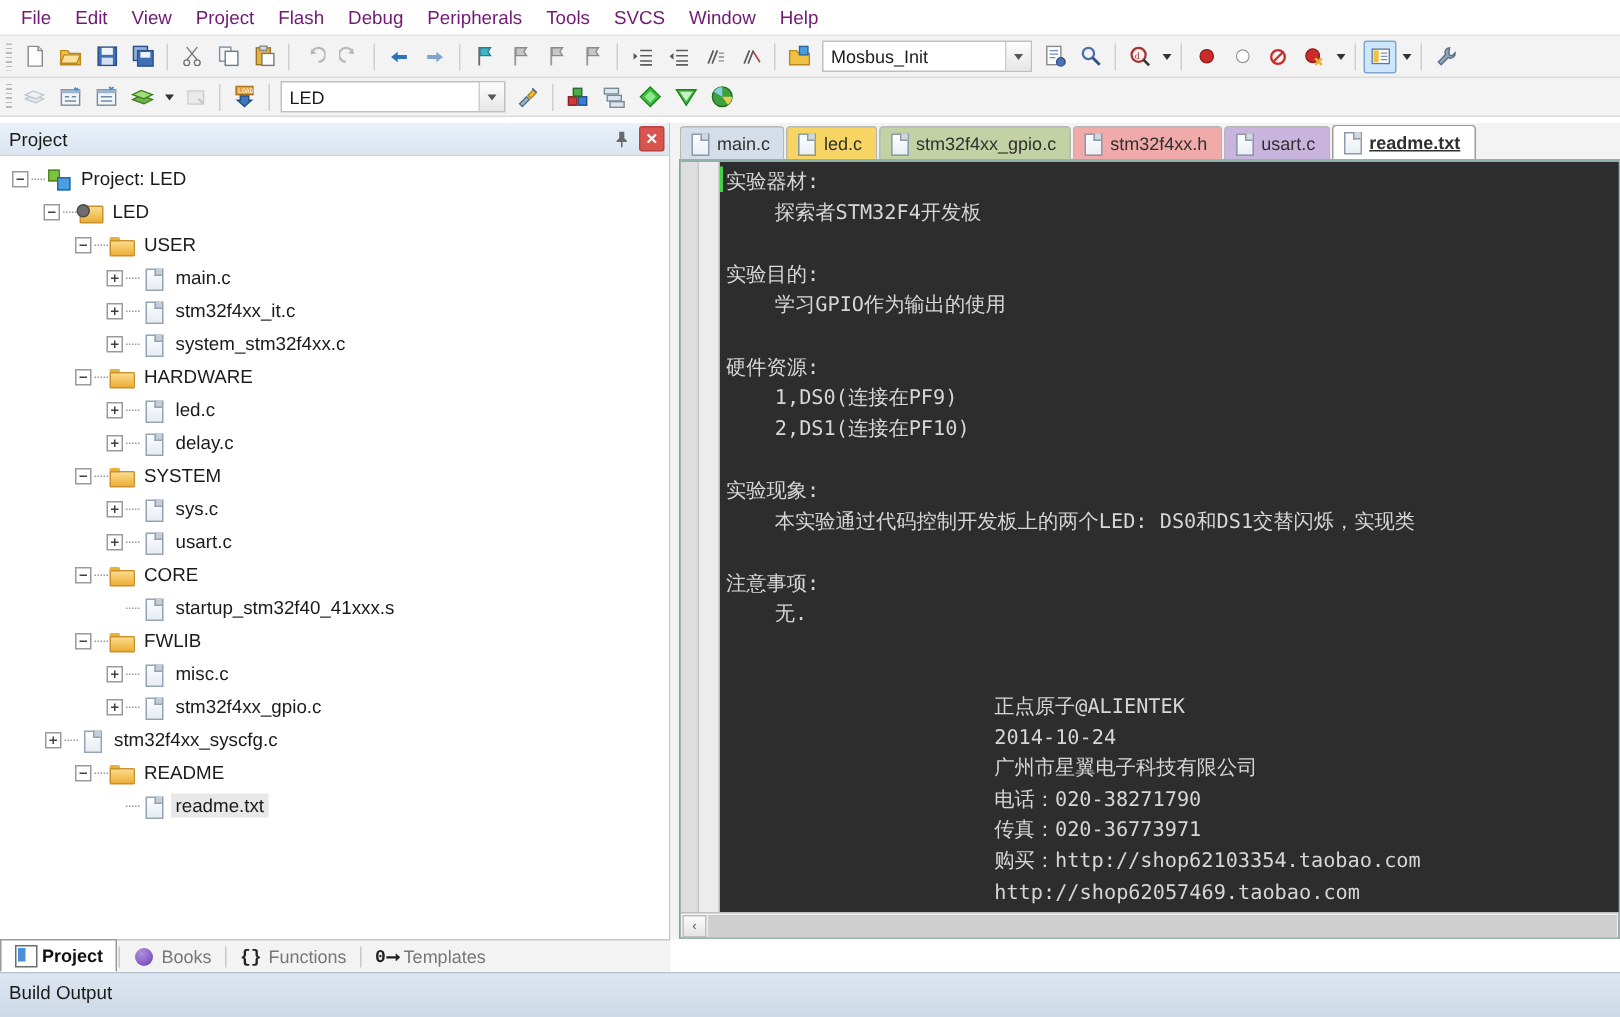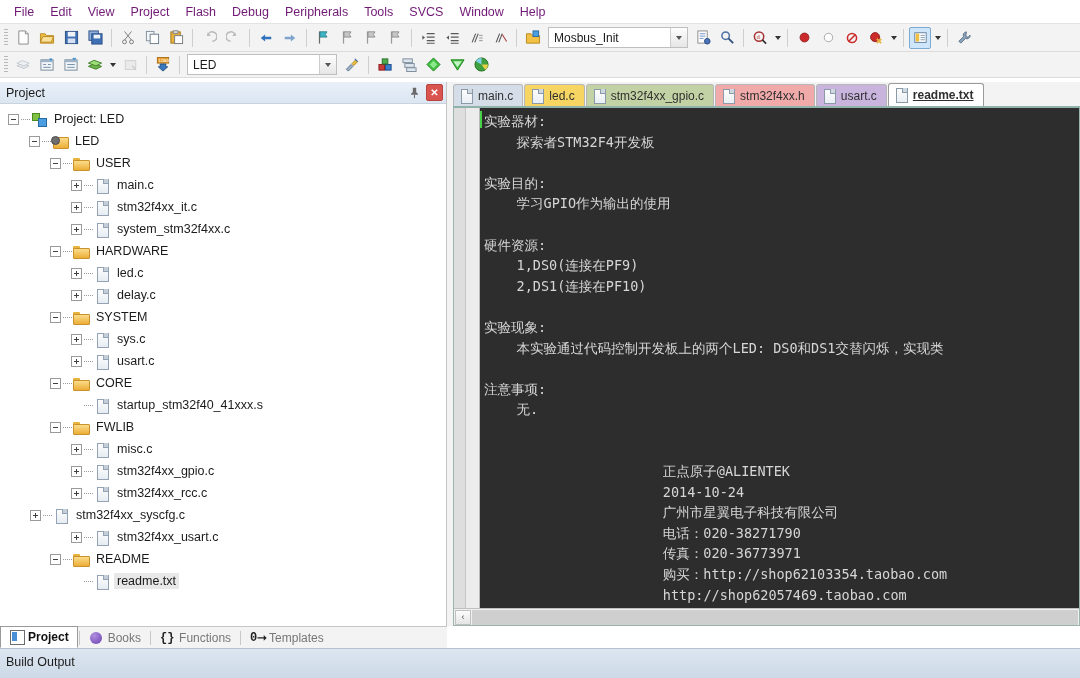--- a/index.html
+++ b/index.html
@@ -734,37 +734,25 @@
             <div class="dots"></div>
             <div class="ico ico-file"></div>
             <span class="node-label">misc.c</span>
           </div>
           <div class="node" style="padding-left: 71px;">
             <div class="expander plus"></div>
             <div class="dots"></div>
             <div class="ico ico-file"></div>
             <span class="node-label">stm32f4xx_gpio.c</span>
           </div>
-          <div class="node" style="padding-left: 71px;">
-            <div class="expander plus"></div>
-            <div class="dots"></div>
-            <div class="ico ico-file"></div>
-            <span class="node-label">stm32f4xx_rcc.c</span>
-          </div>
           <div class="node" style="padding-left: 30px;">
             <div class="expander plus"></div>
             <div class="dots"></div>
             <div class="ico ico-file"></div>
             <span class="node-label">stm32f4xx_syscfg.c</span>
-          </div>
-          <div class="node" style="padding-left: 71px;">
-            <div class="expander plus"></div>
-            <div class="dots"></div>
-            <div class="ico ico-file"></div>
-            <span class="node-label">stm32f4xx_usart.c</span>
           </div>
           <div class="node" style="padding-left: 50px;">
             <div class="expander"></div>
             <div class="dots"></div>
             <div class="ico ico-folder"></div>
             <span class="node-label">README</span>
           </div>
           <div class="node selected" style="padding-left: 71px;">
             <div class="expander none"></div>
             <div class="dots"></div>

